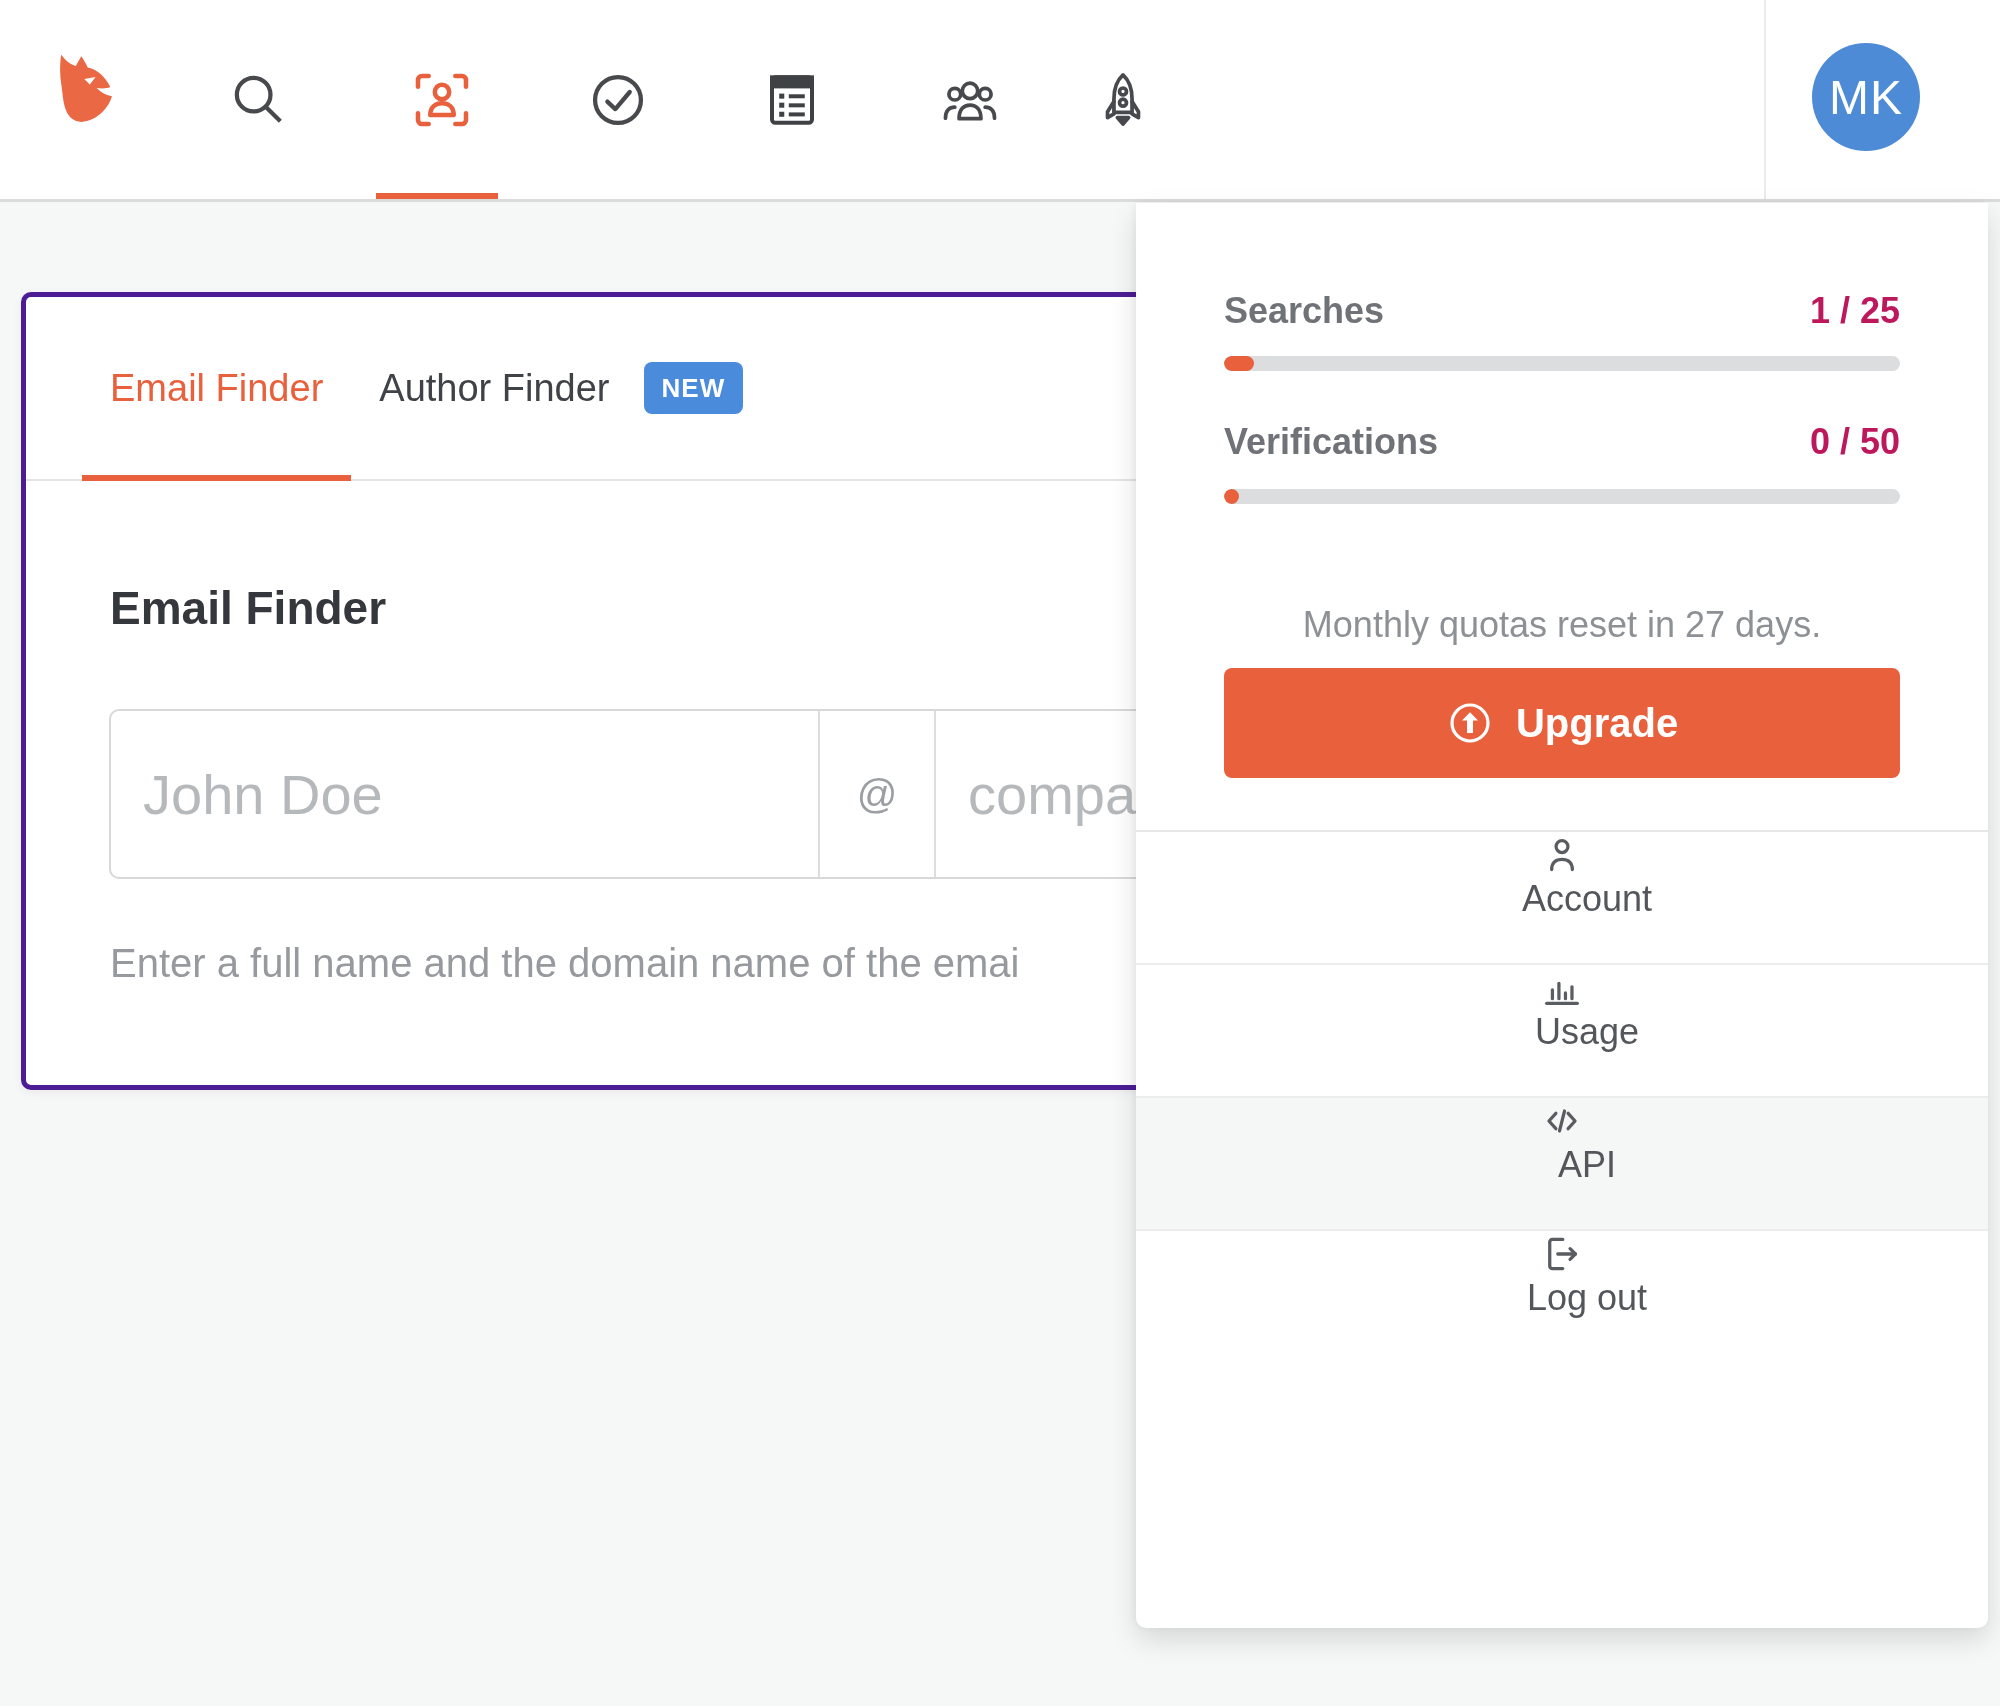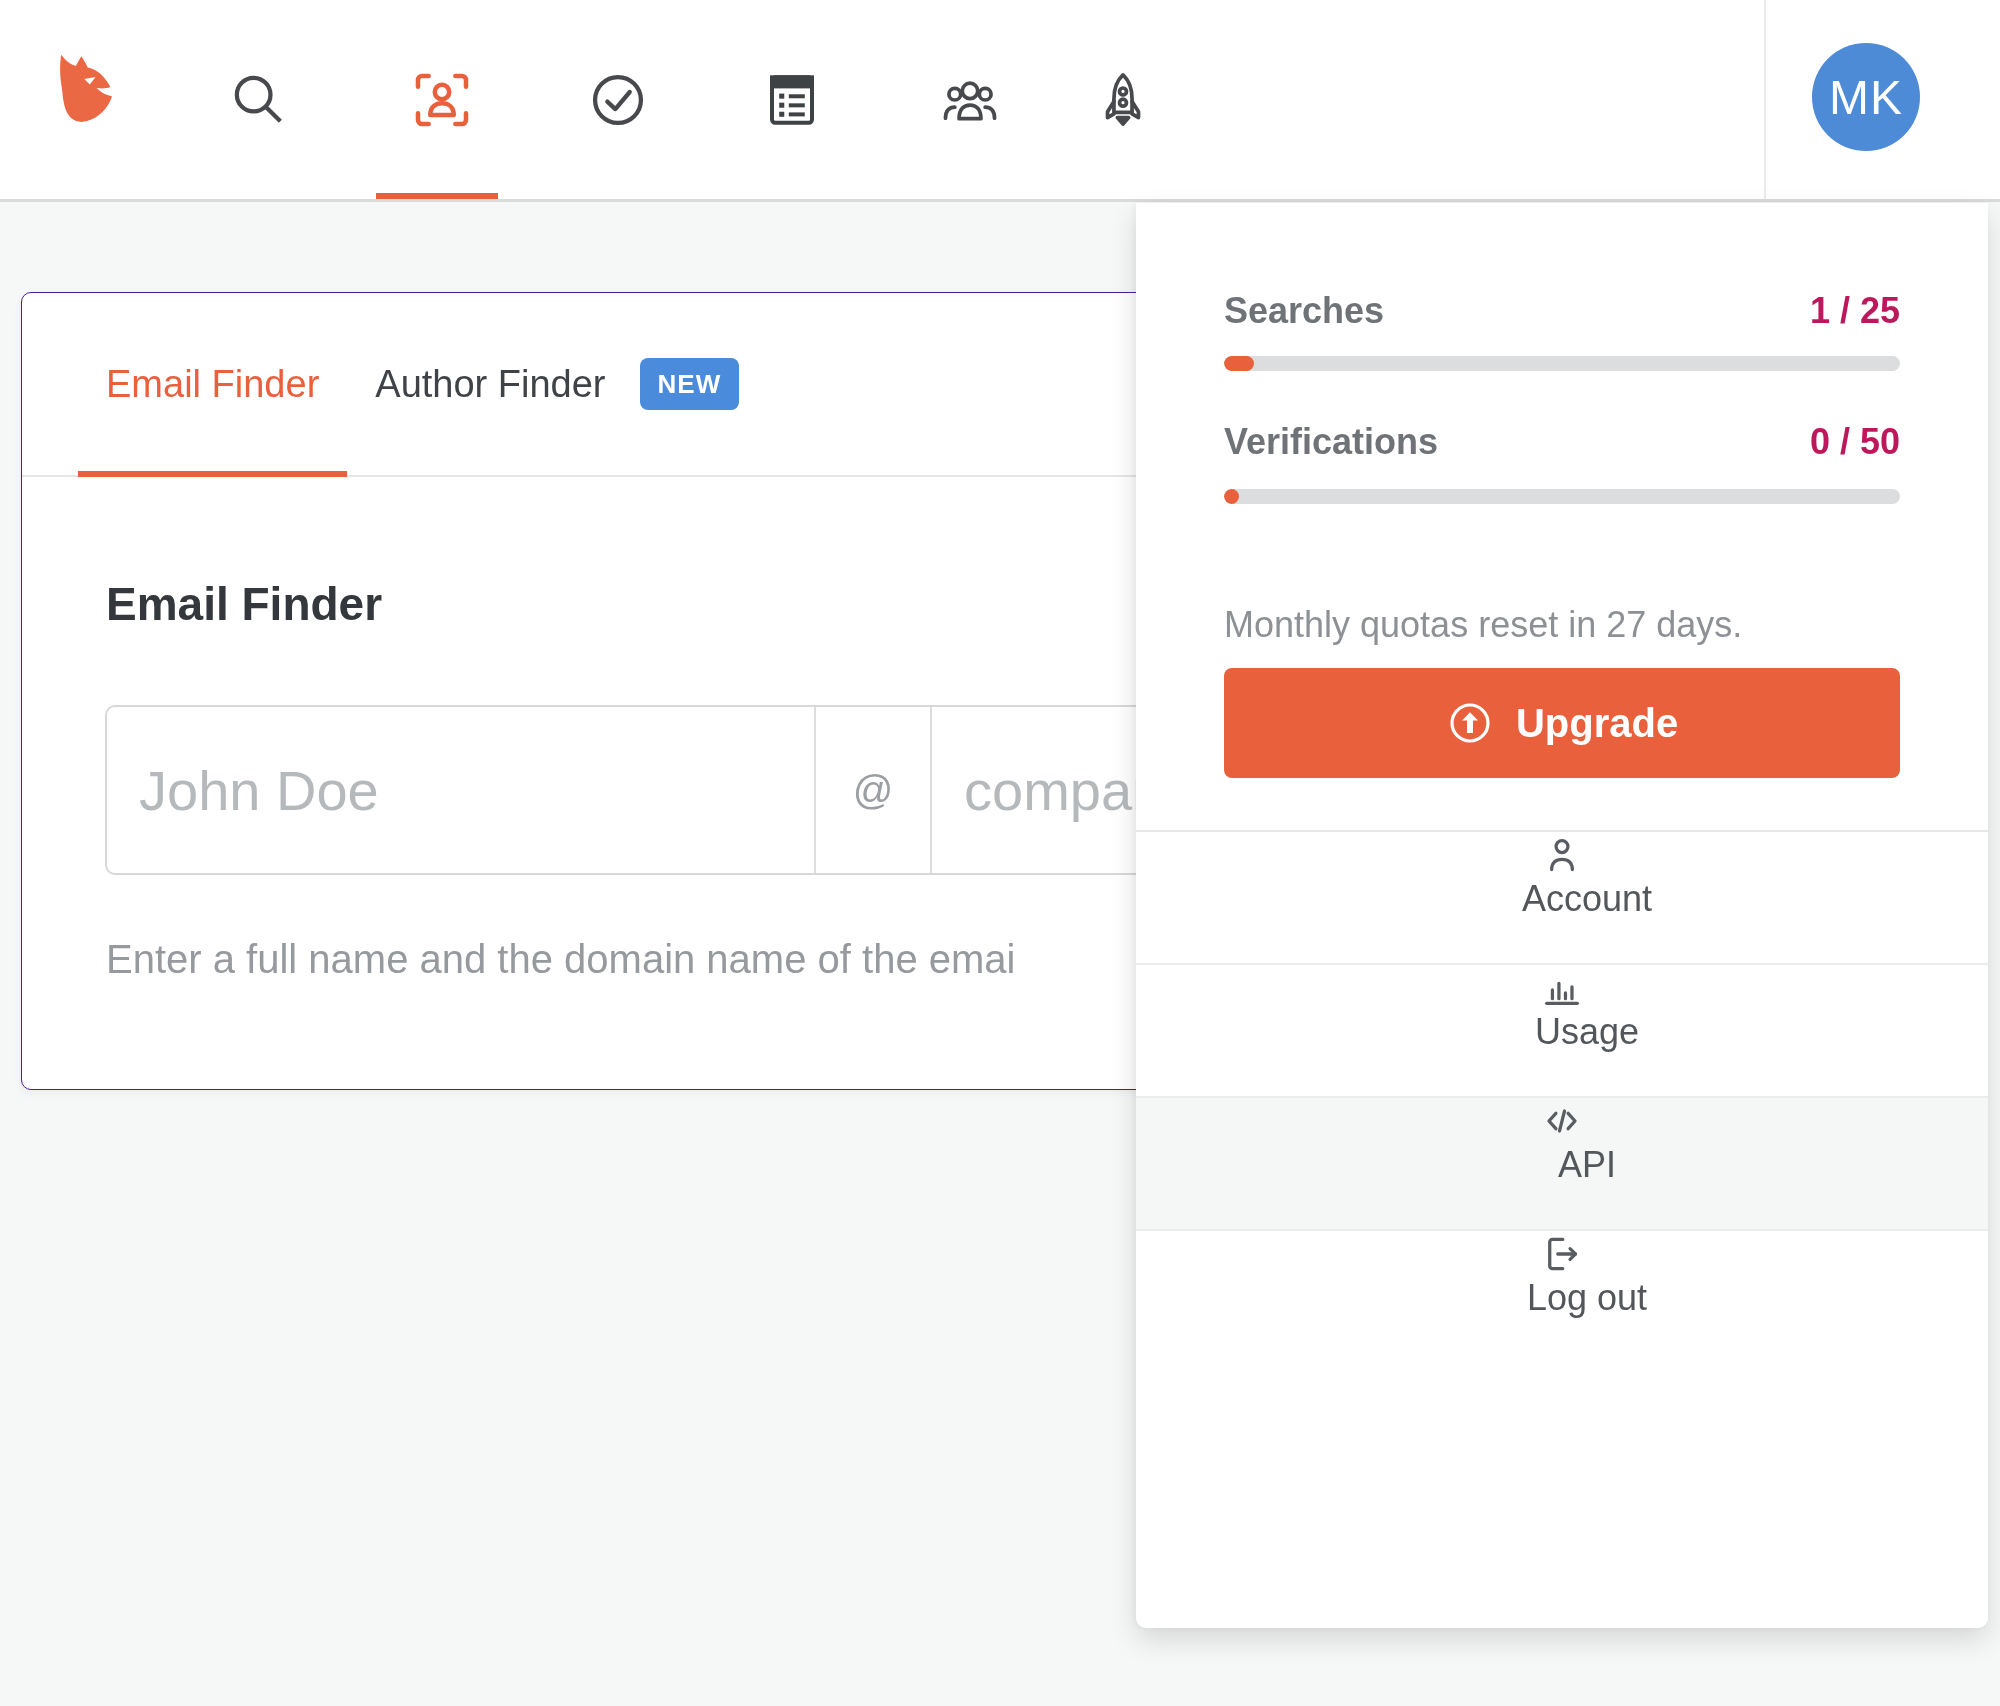--- a/index.html
+++ b/index.html
@@ -10,21 +10,21 @@
   
   .navbar { position:absolute; top:0; left:0; width:2000px; height:202px; background:#fff; border-bottom:3px solid #DBDBDB; z-index:5; }
   .logo { position:absolute; left:44px; top:48px; width:82px; height:84px; cursor:pointer; }
   .nav-icon { position:absolute; top:62px; width:80px; height:76px; background:none; border:none; display:flex; align-items:center; justify-content:center; cursor:pointer; }
   .nav-icon svg { width:64px; height:64px; }
   .nav-underline { position:absolute; left:376px; top:193px; width:122px; height:6px; background:var(--accent,#E8603C); }
   .nav-divider { position:absolute; left:1764px; top:0; width:2px; height:199px; background:#EBEBEB; }
   .avatar { position:absolute; left:1812px; top:43px; width:108px; height:108px; border-radius:50%; background:var(--avatar-blue,#4D8BD7); color:#fff; font-size:48px; font-weight:400; display:flex; align-items:center; justify-content:center; border:none; cursor:pointer; letter-spacing:1px; }
 
   
-  .card { position:absolute; left:21px; top:292px; width:1680px; height:798px; background:#fff; border:1px solid #4c1d95; border-radius:10px; box-shadow:0 3px 10px rgba(0,0,0,.05); z-index:1; }
+  .card { position:absolute; left:21px; top:292px; width:1680px; height:798px; background:#fff; border:5px solid #4c1d95; border-radius:10px; box-shadow:0 3px 10px rgba(0,0,0,.05); z-index:1; }
   .tabs { display:flex; align-items:stretch; height:184px; border-bottom:2px solid #E5E5E5; padding:0 0 0 56px; }
   .tab { display:flex; align-items:center; padding:0 28px; font-size:38px; color:#3F4347; cursor:pointer; position:relative; }
   .tab.active { color:var(--accent,#E8603C); }
   .tab.active::after { content:""; position:absolute; left:0; right:0; bottom:-2px; height:6px; background:var(--accent,#E8603C); }
   .tab .badge { margin-left:34px; background:var(--badge-blue,#4A8BDC); color:#fff; font-size:26px; font-weight:bold; letter-spacing:1px; padding:13px 18px; border-radius:8px; line-height:1; }
   .card h1 { margin:100px 0 0 84px; font-size:46px; font-weight:bold; color:#34383C; }
   .input-group { display:flex; margin:74px 0 0 83px; width:1640px; height:170px; border:2px solid #D8D8D8; border-radius:10px; background:#fff; overflow:hidden; }
   .input-group input { border:none; outline:none; font-family:Liberation Sans, sans-serif; font-size:56px; color:#ec4899; background:transparent; }
   .input-group input::placeholder { color:#B6B9BC; }
   .ig-name { width:707px; padding:0 32px; }
@@ -35,21 +35,21 @@
   
   .dropdown { position:absolute; left:1136px; top:203px; width:852px; height:1425px; background:#fff; border-radius:0 0 10px 10px; box-shadow:0 12px 28px rgba(0,0,0,.13), -2px 0 6px rgba(0,0,0,.04); z-index:10; }
   .quota-section { padding:87px 88px 0 88px; }
   .quota-row { display:flex; justify-content:space-between; align-items:baseline; }
   .quota-label { font-size:36px; font-weight:bold; color:#6F7377; }
   .quota-value { font-size:36px; font-weight:bold; color:#be185d; }
   .track { margin-top:24px; width:100%; height:15px; border-radius:8px; background:#DCDDDE; overflow:hidden; }
   .fill { height:100%; border-radius:8px; background:var(--accent,#E8603C); }
   .quota-row + .track + .quota-row { margin-top:50px; }
   .track.second { margin-top:26px; }
-  .reset-note { margin-top:100px; font-size:36px; color:#8D9195; }
+  .reset-note { margin-top:100px; font-size:36px; color:#8D9195;text-align:center; }
   .upgrade { margin:22px 88px 0 88px; width:676px; height:110px; border:none; border-radius:8px; background:var(--accent,#E8603C); color:#fff; font-family:"Liberation Sans",sans-serif; font-size:40px; font-weight:bold; display:flex; align-items:center; justify-content:center; gap:22px; cursor:pointer; }
   .upgrade svg { width:48px; height:48px; }
   .menu { list-style:none; margin-top:52px; border-top:2px solid #E7E7E7; }
   .menu li { height:133px; display:flex; align-items:center; padding:0 88px; border-bottom:2px solid #ECECEC; cursor:pointer;flex-direction:column; }
   .menu li:last-child { border-bottom:none; height:130px; }
   .menu li.hover { background:#F5F6F6; }
   .menu li svg { width:46px; height:46px; flex:0 0 46px; }
   .menu li span { margin-left:50px; font-size:36px; color:#53575B; }
 </style>
 </head>

